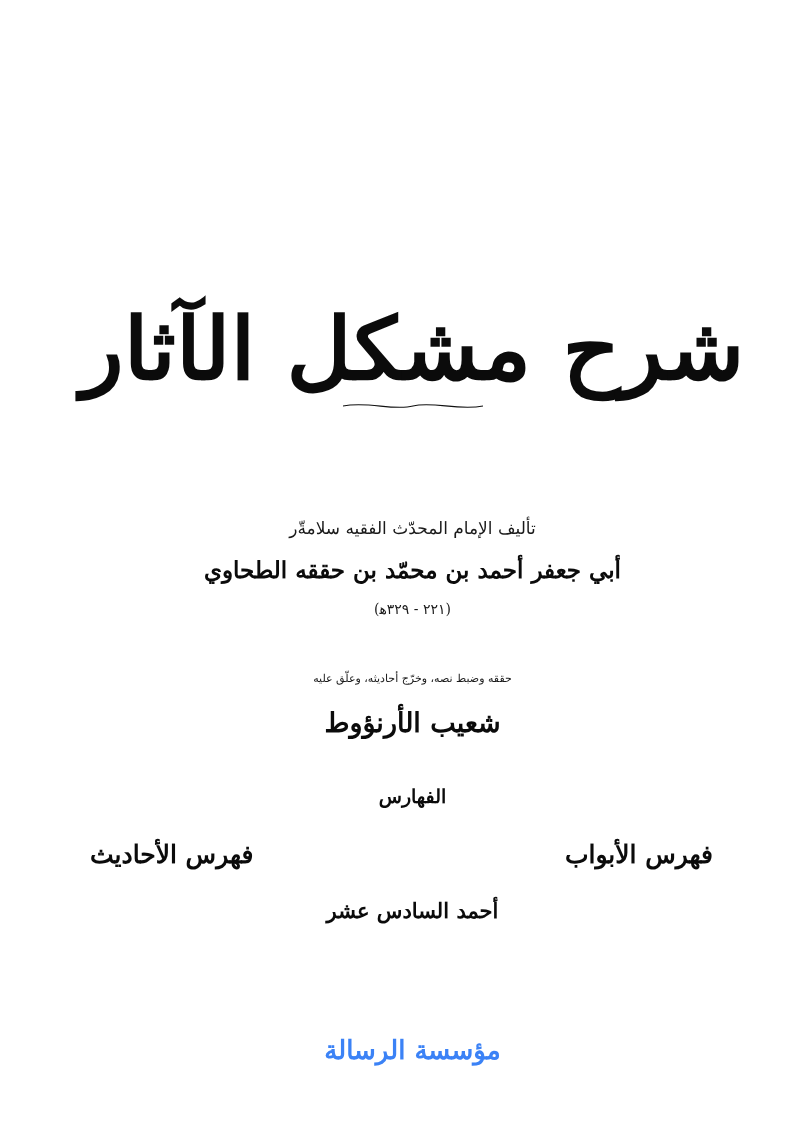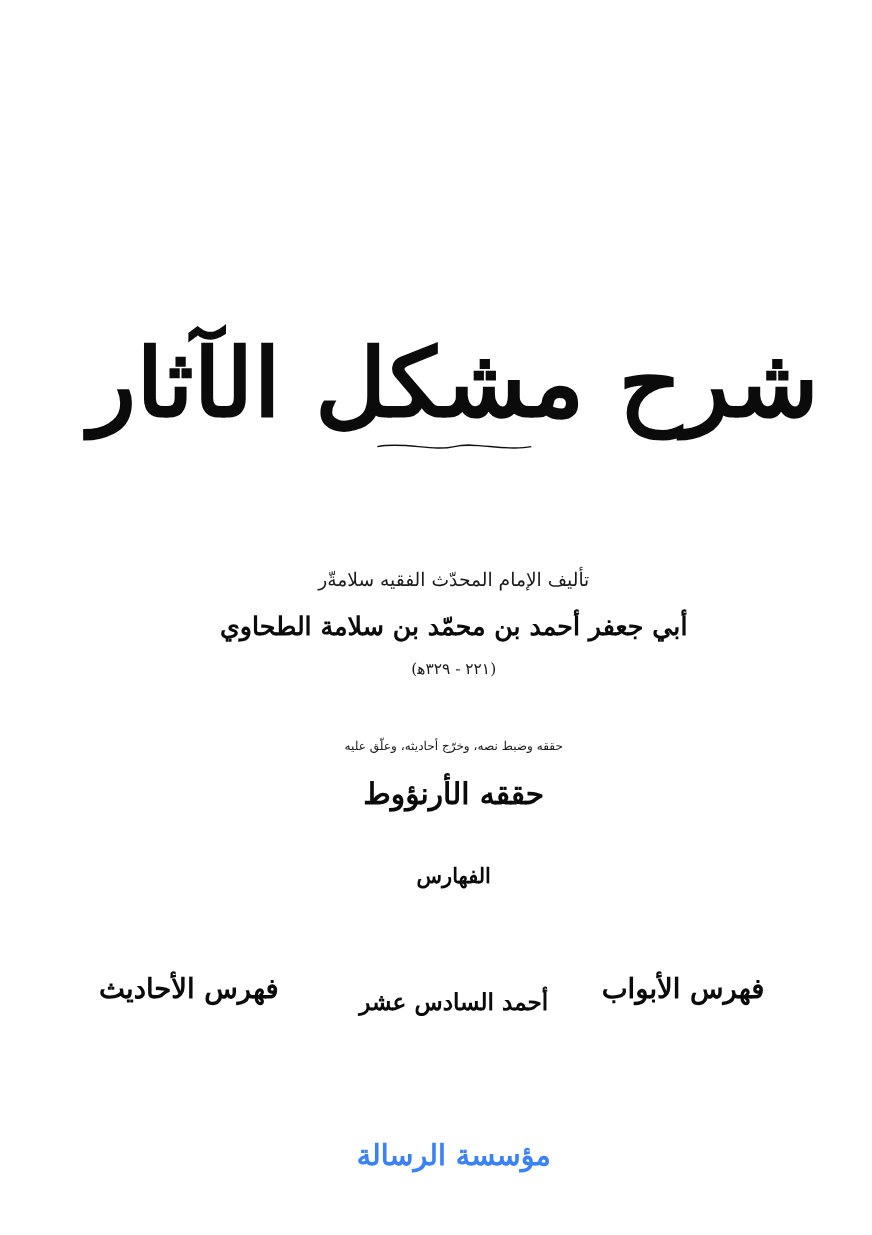--- a/index.html
+++ b/index.html
@@ -108,27 +108,26 @@
     font-size: 19px;
     font-weight: 700;
     color: #0b0b0b;
     direction: rtl;
     letter-spacing: 1px;
   }
   .indexes-row {
     position: absolute;
     top: 840px;
     left: 90px;
-    right: 98px;
+    right: 80px;
     display: flex;
     flex-direction: row-reverse;
     justify-content: space-between;
     align-items: flex-start;
     direction: rtl;
-    margin-top: 44px;
   }
   .index-item {
     font-family: "DejaVu Serif", "Liberation Serif", serif;
     font-size: 25px;
     font-weight: 700;
     color: #0b0b0b;
     direction: rtl;
     white-space: nowrap;
   }
   .volume-line {
@@ -158,27 +157,27 @@
 
   <div class="center-col title-block">
     <div class="title-main">شرح مشكل الآثار</div>
     <svg class="title-flourish" viewBox="0 0 150 10">
       <path d="M5 5 C 30 0, 55 10, 75 5 C 95 0, 120 10, 145 5" stroke="#111111" stroke-width="1.2" fill="none"></path>
     </svg>
   </div>
 
   <div class="center-col author-block">
     <div class="author-pre">تأليف الإمام المحدّث الفقيه سلامةّر</div>
-    <div class="author-name">أبي جعفر أحمد بن محمّد بن سلامة الطحاوي</div>
+    <div class="author-name">أبي جعفر أحمد بن محمّد بن حققه الطحاوي</div>
     <div class="author-dates">(٢٢١ - ٣٢٩ﻫ)</div>
   </div>
 
   <div class="center-col editor-block">
     <div class="editor-pre">حققه وضبط نصه، وخرّج أحاديثه، وعلّق عليه</div>
-    <div class="editor-name">حققه الأرنؤوط</div>
+    <div class="editor-name">شعيب الأرنؤوط</div>
   </div>
 
   <div class="center-col indexes-heading">الفهارس</div>
 
   <div class="indexes-row">
     <div class="index-item">فهرس الأحاديث</div>
     <div class="index-item">فهرس الأبواب</div>
   </div>
 
   <div class="center-col volume-line">أحمد السادس عشر</div>

